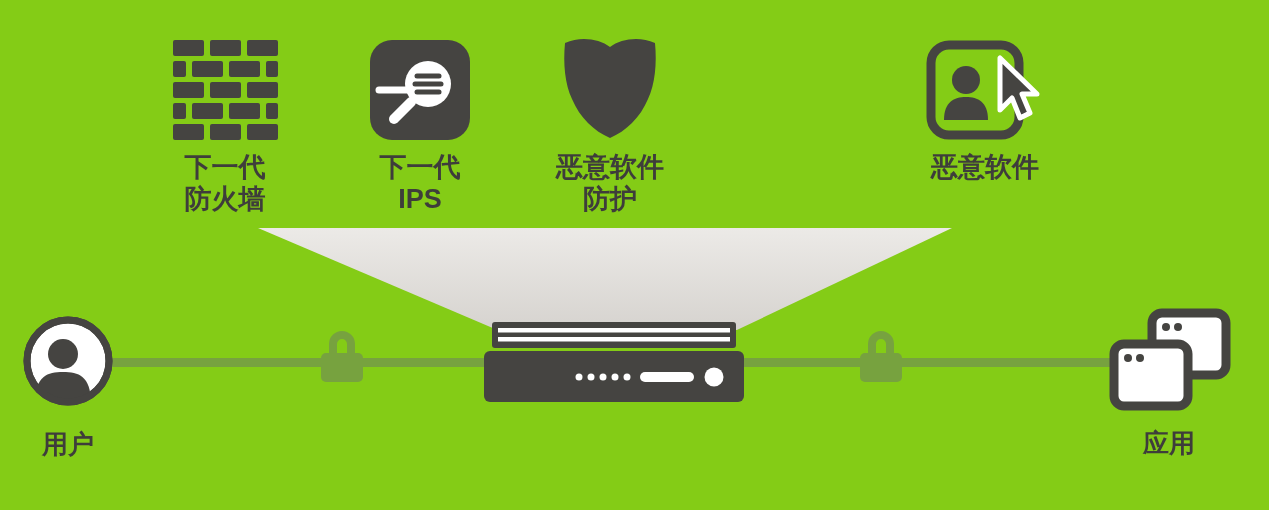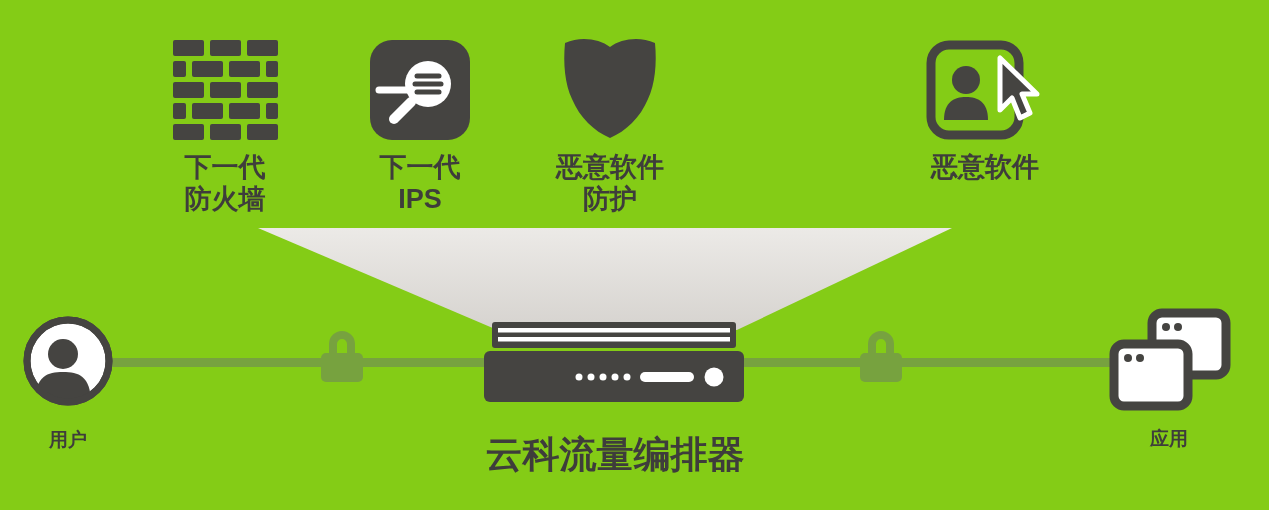--- a/index.html
+++ b/index.html
@@ -13,21 +13,21 @@
   body{background:#fff;font-family:"Liberation Sans","DejaVu Sans",sans-serif;}
   .stage{position:relative;width:1269px;height:510px;background:#84cc16;overflow:hidden;}
   .funnel{position:absolute;left:258px;top:228px;width:694px;height:102px;z-index:0;
     background:linear-gradient(to bottom,var(--funnel-top),var(--funnel-bottom));
     clip-path:polygon(0% 0%,100% 0%,69% 100%,34.5% 100%);}
   .service{position:absolute;top:24px;width:200px;display:flex;flex-direction:column;align-items:center;z-index:3;}
   .service-icon{height:116px;display:flex;align-items:flex-end;justify-content:center;}
   .service-label{margin-top:12px;font-size:27px;font-weight:700;line-height:1.18;text-align:center;color:var(--text);}
   .flow-line{position:absolute;left:58px;top:358px;width:1154px;height:9px;background:var(--green);z-index:1;}
   .endpoint{position:absolute;display:flex;flex-direction:column;align-items:center;z-index:2;}
-  .ep-label{font-size:19px;font-weight:700;color:var(--text);}
+  .ep-label{font-size:26px;font-weight:700;color:var(--text);}
   .appliance{position:absolute;left:484px;top:322px;z-index:2;}
   .appliance-label{position:absolute;left:420px;top:430px;width:390px;text-align:center;
     font-size:37px;font-weight:700;color:var(--text);z-index:3;}
   .lock-on-line{position:absolute;z-index:2;}
   .lock-left{left:319px;top:326px;}
   .lock-right{left:858px;top:326px;}
   .fd{fill:var(--dark);}
   .fw{fill:#fff;}
   .fg{fill:var(--green);}
   .sd{stroke:var(--dark);}
@@ -179,15 +179,14 @@
           <circle cx="107" cy="55" r="3.5"></circle>
           <circle cx="119" cy="55" r="3.5"></circle>
           <circle cx="131" cy="55" r="3.5"></circle>
           <circle cx="143" cy="55" r="3.5"></circle>
         <rect x="156" y="50" width="54" height="10" rx="5"></rect>
         <circle cx="230" cy="55" r="9.5"></circle>
       </g>
     </svg>
   </div>
 
-  <div class="appliance-label">云科流量编排器</div>
 
 </div>
 
 </body></html>

